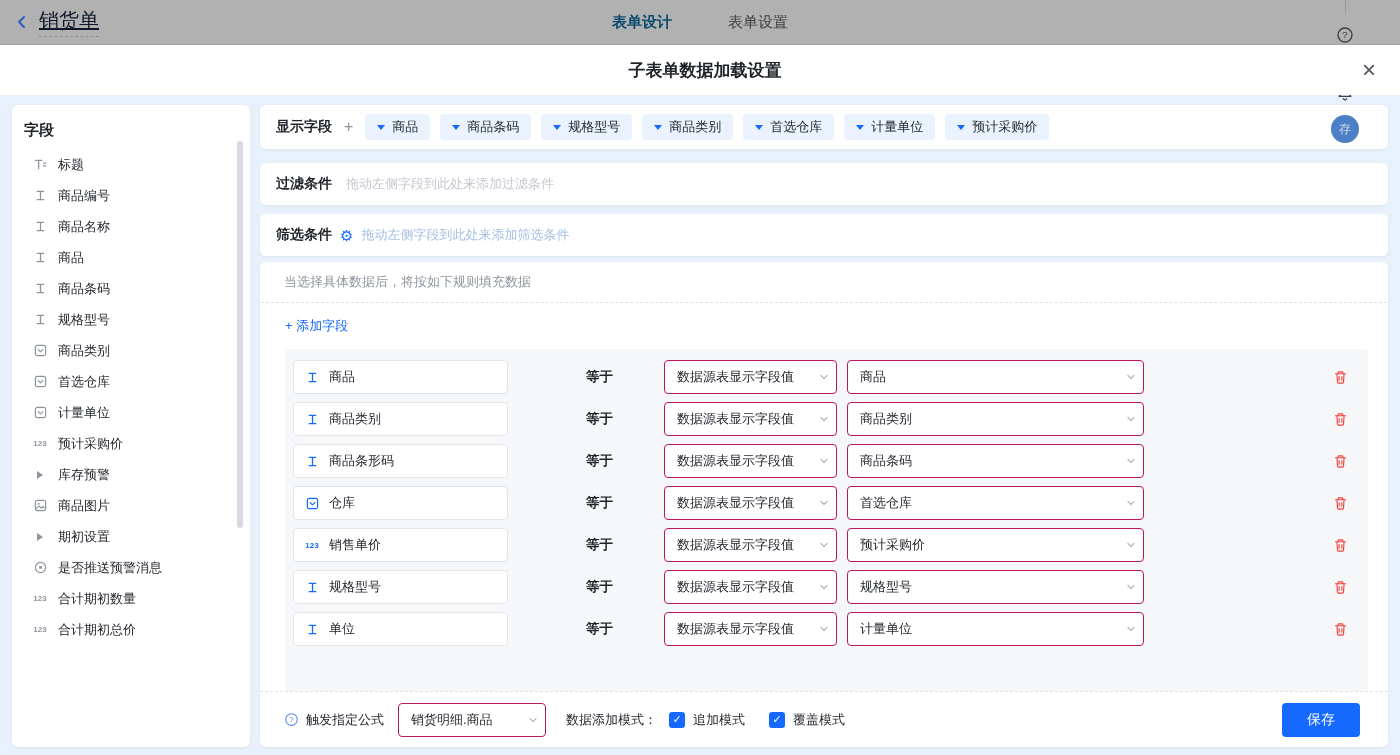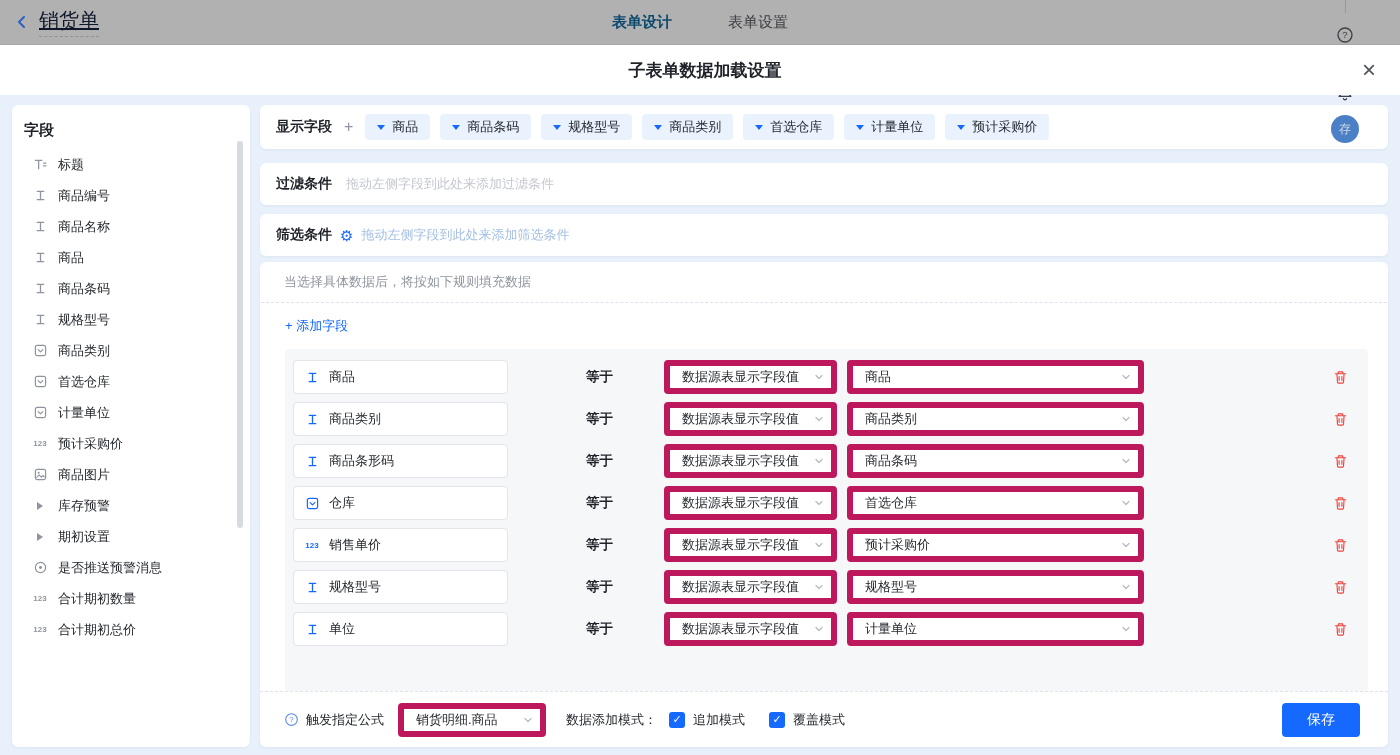--- a/index.html
+++ b/index.html
@@ -87,21 +87,21 @@
   .panel { height:342px; margin:0 20px 0 25px; background:#f6f7f9; border-radius:4px;
     padding:11px 20px 0 8px; }
   .mrow { height:34px; margin-bottom:8px; display:flex; align-items:center; }
   .fbox { width:215px; height:34px; background:#fff; border:1px solid #e2e5ea;
     border-radius:4px; display:flex; align-items:center; gap:9px; padding:0 10px;
     font-size:13px; color:#1f2329; cursor:pointer; }
   .micon { color:#1669ff; display:flex; width:16px; justify-content:center;
     align-items:center; }
   .micon .n123 { color:#1669ff; }
   .eq { margin-left:78px; width:44px; font-size:13.5px; font-weight:600; color:#1f2329; }
-  .dd { height:34px; background:#fff; border:6px solid #be185d; border-radius:4px;
+  .dd { height:34px; background:#fff; border:1px solid #be185d; border-radius:4px;
     display:flex; align-items:center; justify-content:space-between;
     padding:0 6px 0 12px; font-size:13px; color:#1f2329; cursor:pointer; }
   .dd1 { width:173px; margin-left:34px; }
   .dd2 { width:297px; margin-left:10px; }
   .trash { margin-left:auto; color:#f0433d; display:flex; cursor:pointer; }
   .footerD { flex:1; border-top:1px dashed #dce3ee; display:flex; align-items:center;
     padding:0 28px 0 24px; }
   .help { display:flex; margin-right:7px; }
   .flabel { font-size:13px; color:#1f2329; margin-right:14px; }
   .fdd { width:148px; }
@@ -248,33 +248,33 @@
             <span>计量单位</span>
           </li>
         <li class="fi">
             <span class="fic">
               <span class="n123">123</span>
             </span>
             <span>预计采购价</span>
           </li>
         <li class="fi">
             <span class="fic">
+              <span class="tri-r"></span>
+            </span>
+            <span>库存预警</span>
+          </li>
+        <li class="fi">
+            <span class="fic">
               <svg width="13" height="13" viewBox="0 0 14 14">
                 <rect x="1.5" y="1.5" width="11" height="11" rx="2" stroke="currentColor" fill="none" stroke-width="1.3"></rect>
                 <circle cx="5" cy="5.2" r="1.1" fill="currentColor"></circle>
                 <path d="M2.6 10.4l2.9-2.9 2.4 2.4 1.8-1.8 1.7 1.7" stroke="currentColor" stroke-width="1.2" fill="none"></path>
               </svg>
             </span>
             <span>商品图片</span>
-          </li>
-        <li class="fi">
-            <span class="fic">
-              <span class="tri-r"></span>
-            </span>
-            <span>库存预警</span>
           </li>
         <li class="fi">
             <span class="fic">
               <span class="tri-r"></span>
             </span>
             <span>期初设置</span>
           </li>
         <li class="fi">
             <span class="fic">
               <svg width="13" height="13" viewBox="0 0 14 14">

